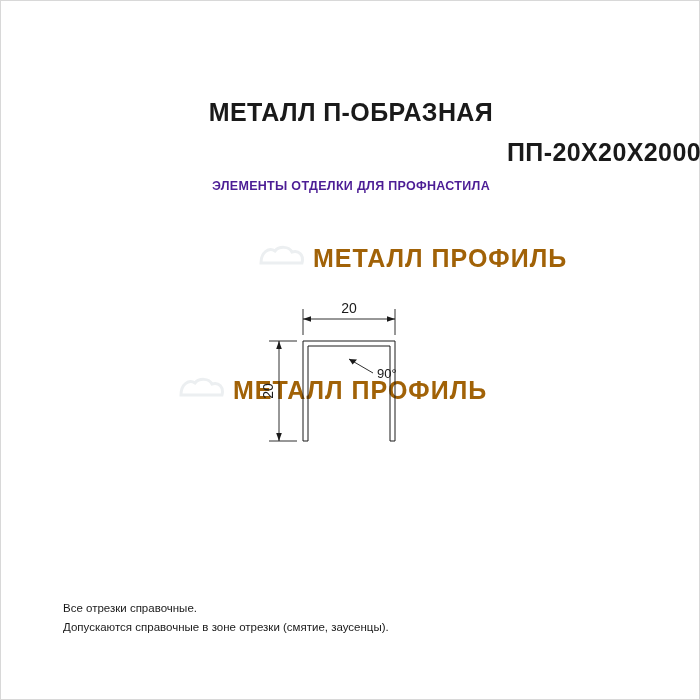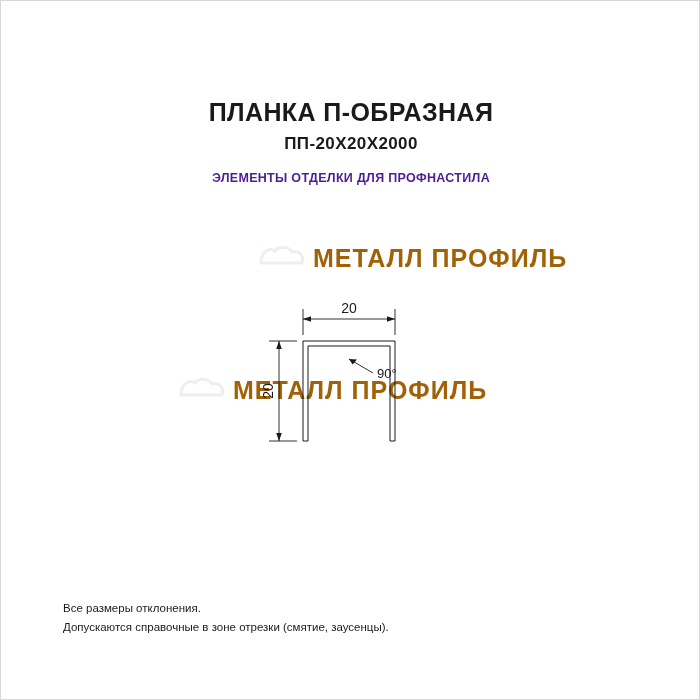--- a/index.html
+++ b/index.html
@@ -32,25 +32,26 @@
     width: 700px;
     text-align: center;
   }
   .title-line1 {
     font-size: 25px;
     font-weight: bold;
     letter-spacing: 0.4px;
     line-height: 30px;
   }
   .title-line2 {
-    font-size: 17px;
+    font-size: 25px;
     font-weight: bold;
     letter-spacing: 0.4px;
     line-height: 30px;
-    margin-top: 2px;
+    margin-top: 10px;
+    text-align: right;
   }
   .subtitle {
     font-size: 12.5px;
     font-weight: bold;
     letter-spacing: 0.3px;
     margin-top: 12px;
     color: #4c1d95;
   }
 
   
@@ -109,21 +110,21 @@
 
   <div class="wm wm2">
     <span class="wm-mark">
       <svg width="46" height="26" viewBox="0 0 46 26" aria-hidden="true">
         <path d="M2 19 C2 8, 10 3, 16 7 C20 2, 30 2, 33 8 C40 6, 45 11, 43 19 Z" fill="none" stroke="#eceff1" stroke-width="3"></path>
       </svg>
     </span><span>МЕТАЛЛ ПРОФИЛЬ</span>
   </div>
 
   <div class="header">
-    <div class="title-line1">ПЛАНКА П-ОБРАЗНАЯ</div>
+    <div class="title-line1">МЕТАЛЛ П-ОБРАЗНАЯ</div>
     <div class="title-line2">ПП-20Х20Х2000</div>
     <div class="subtitle">ЭЛЕМЕНТЫ ОТДЕЛКИ ДЛЯ ПРОФНАСТИЛА</div>
   </div>
 
   <div class="drawing">
     <svg width="400" height="300" viewBox="0 0 400 300">
 
       <g stroke="#1a1a1a" stroke-width="1" fill="none">
 
         <path d="M152 140 L152 240 M152 140 L244 140 L244 240"></path>
@@ -157,17 +158,17 @@
       <g stroke="#1a1a1a" stroke-width="0.9" fill="none">
         <path d="M198 158 L222 172"></path>
         <path d="M198 158 L206 158.6 L201.6 163.6 Z" fill="#1a1a1a" stroke="none"></path>
       </g>
       <text x="226" y="177" text-anchor="start" font-family="Liberation Sans, sans-serif" font-size="13" fill="#1a1a1a">90°</text>
 
     </svg>
   </div>
 
   <div class="notes">
-    <div>Все размеры отклонения.</div>
+    <div>Все отрезки справочные.</div>
     <div>Допускаются справочные в зоне отрезки (смятие, заусенцы).</div>
   </div>
 
 </div>
 
 </body></html>

